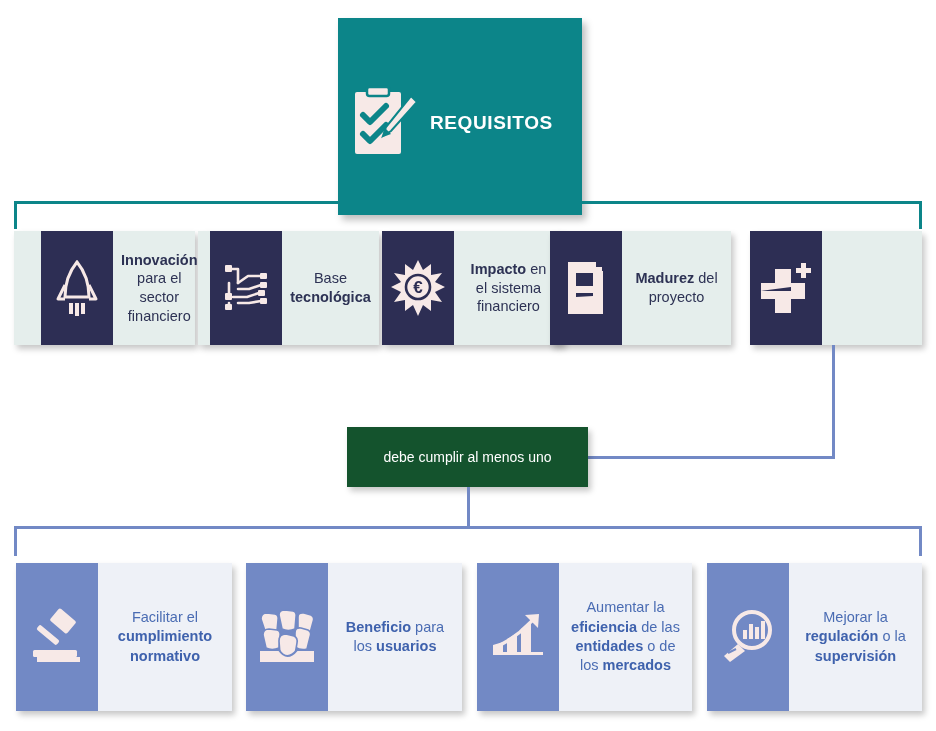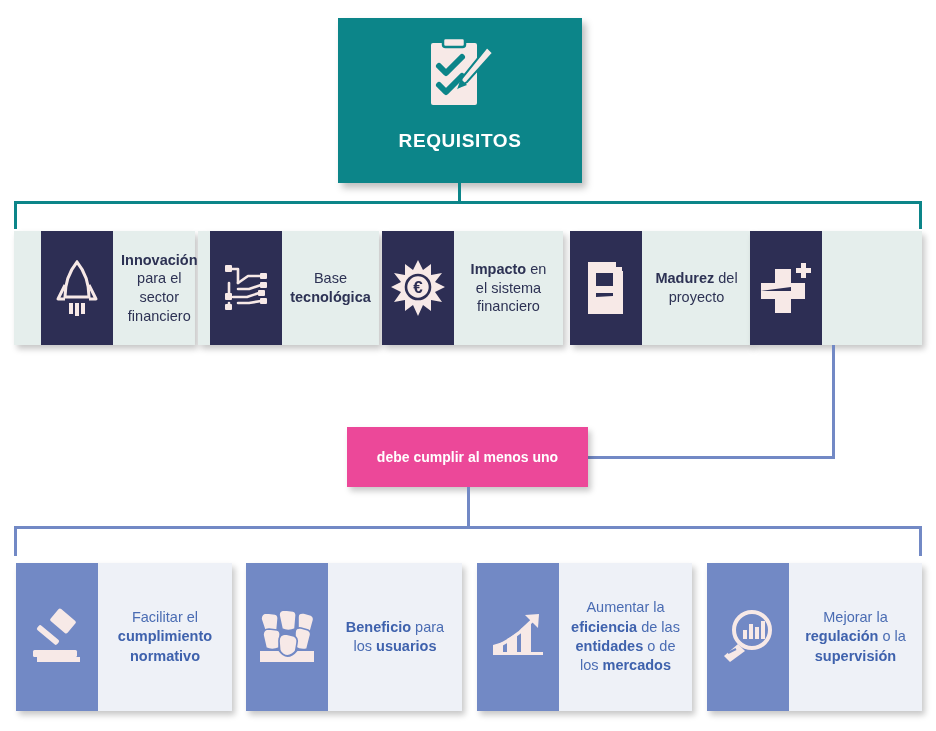--- a/index.html
+++ b/index.html
@@ -39,23 +39,23 @@
     text-align: center;
     line-height: 1.28;
     padding: 4px 8px;
   }
 
   
   #root-card {
     left: 338px;
     top: 18px;
     width: 244px;
-    height: 165px;
+    height: 197px;
     background: #0c8589;
-    flex-direction: column;
+    flex-direction: row;
     align-items: center;
     justify-content: flex-start;
     box-shadow: 4px 5px 7px rgba(0,0,0,0.25);
   }
   #root-card .root-icon {
     margin-top: 16px;
     width: 92px;
     height: 84px;
     display: flex;
     align-items: center;
@@ -85,28 +85,27 @@
   }
   .req-card .label-pane b { font-weight: bold; }
 
   
   #mid-box {
     position: absolute;
     left: 347px;
     top: 427px;
     width: 241px;
     height: 60px;
-    background: #ec4899;
+    background: #14532d;
     display: flex;
     align-items: center;
     justify-content: center;
     color: #ffffff;
     font-size: 14px;
     box-shadow: 3px 4px 6px rgba(0,0,0,0.22);
-    font-weight: bold;
   }
 
   
   .ben-card {
     top: 563px;
     height: 148px;
     background: #eef1f7;
   }
   .ben-card .icon-pane {
     width: 82px;
@@ -212,21 +211,21 @@
     </div>
     <div class="label-pane">
       <span>
         <b>Impacto</b><span> en</span><br>
         <span>el sistema</span><br>
         <span>financiero</span>
       </span>
     </div>
   </div>
 
-  <div class="card req-card" style="left:570px; width:181px;">
+  <div class="card req-card" style="left:550px; width:181px;">
     <div class="icon-pane">
       <svg width="46" height="58" viewBox="0 0 46 58">
         <path d="M5 3 L33 3 L33 12 L40 12 L40 55 L5 55 Z" fill="#f7e9e7"></path>
         <rect x="33" y="8" width="6" height="22" fill="#f7e9e7"></rect>
         <rect x="13" y="14" width="17" height="13" fill="#2d2e54"></rect>
         <path d="M13 34 L30 34 L30 37 L13 38 Z" fill="#2d2e54"></path>
       </svg>
     </div>
     <div class="label-pane">
       <span>

